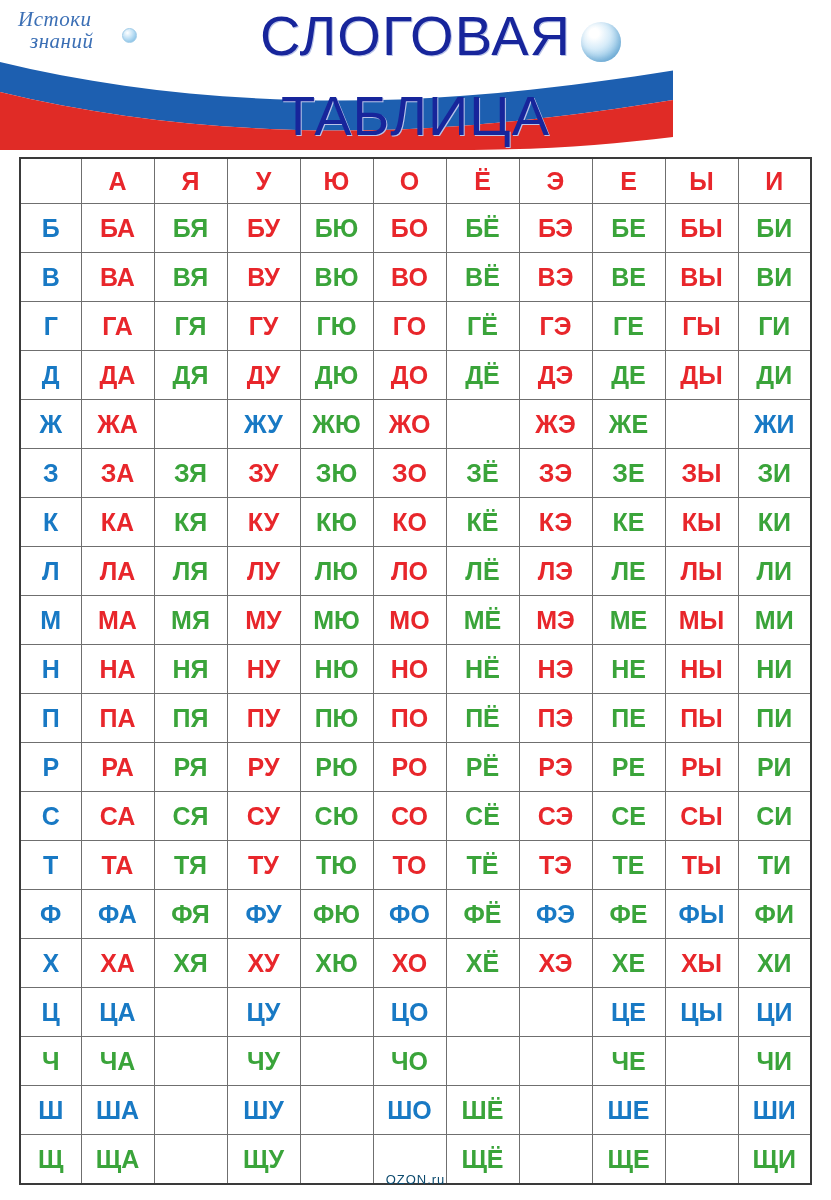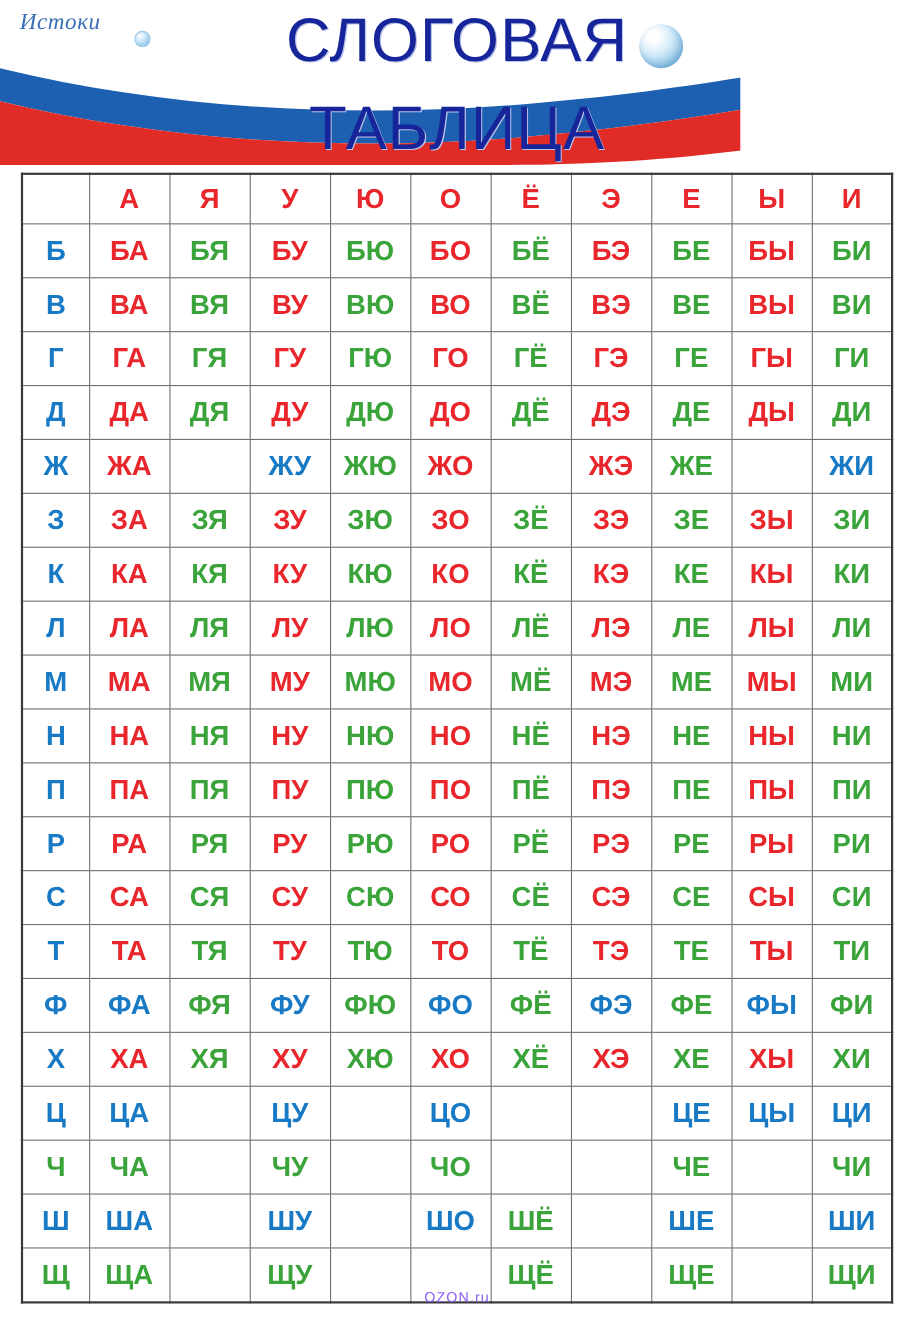--- a/index.html
+++ b/index.html
@@ -122,38 +122,39 @@
 
   
   .watermark {
     position: absolute;
     left: 0;
     top: 1172px;
     width: 831px;
     text-align: center;
     font-family: "Liberation Sans", sans-serif;
     font-size: 13px;
-    color: #8b5cf6;
+    color: #0c4a6e;
     letter-spacing: 1px;
   }
 </style>
 </head>
 <body>
 
 <div class="header">
 
   <svg class="header-wave" viewBox="0 0 831 150" preserveAspectRatio="none">
     <path d="M0,62 C140,96 300,108 460,96 C610,85 720,62 831,44 L831,0 L0,0 Z" fill="#ffffff"></path>
     <path d="M0,62 C140,96 300,108 460,96 C610,85 720,62 831,44 L831,72 C720,92 610,114 460,126 C300,138 140,126 0,92 Z" fill="#1d5fb0"></path>
     <path d="M0,92 C140,126 300,138 460,126 C610,114 720,92 831,72 L831,112 C720,132 610,150 460,150 L0,150 Z" fill="#e02b26"></path>
   </svg>
 
   <div class="brand">
     <div class="brand-text">
       <span>Истоки</span>
+      <span class="l2">знаний</span>
     </div>
     <div class="brand-bubble"></div>
   </div>
 
   <div class="title">
     <span>СЛОГОВАЯ</span>
     <span class="t2">ТАБЛИЦА</span>
   </div>
 
   <div class="big-bubble"></div>

